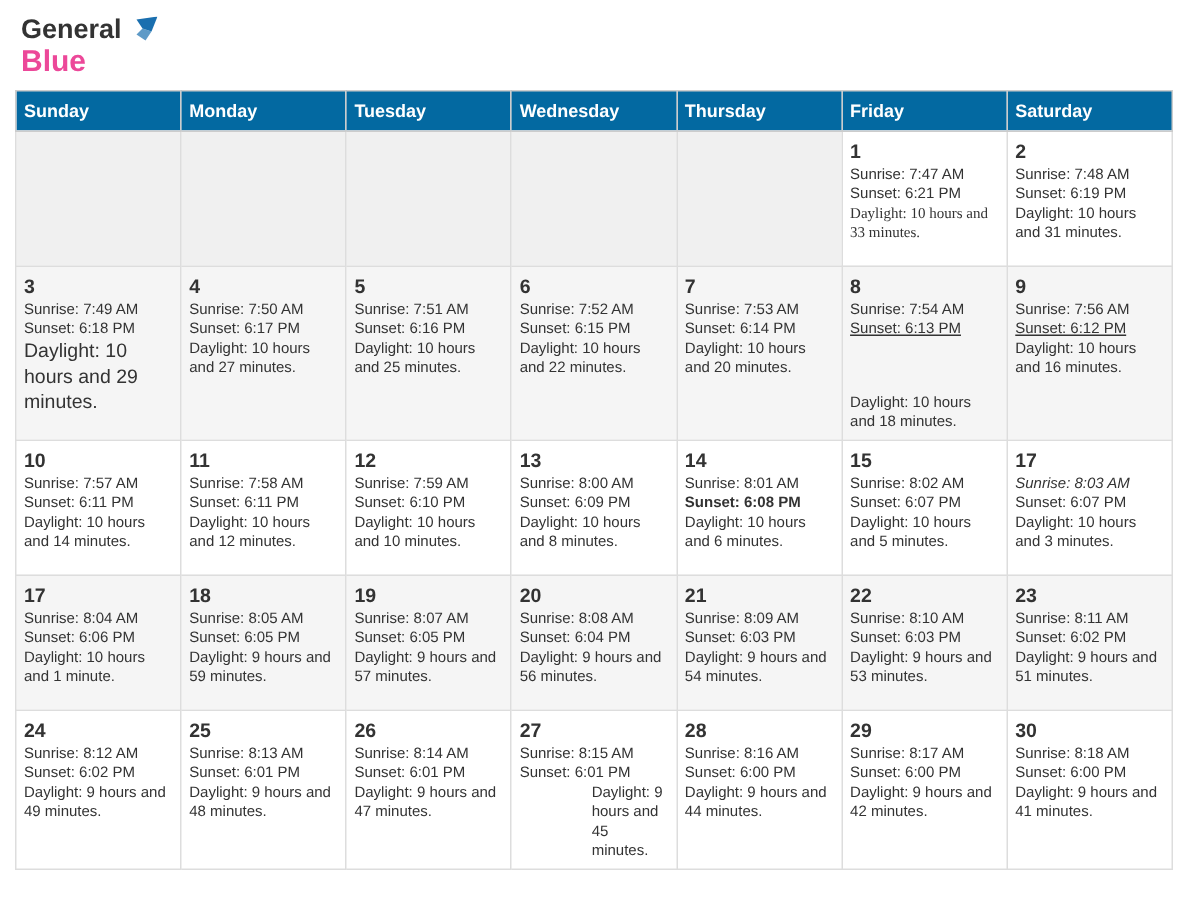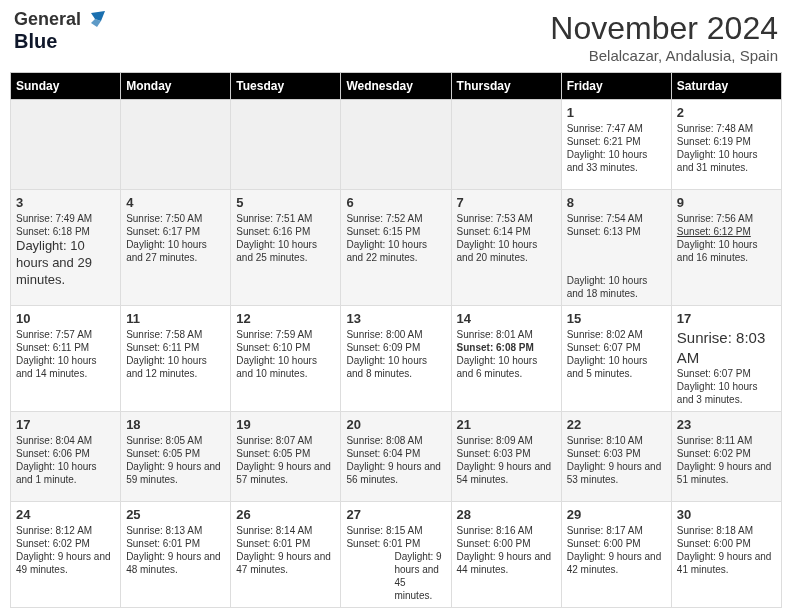--- a/index.html
+++ b/index.html
@@ -21,38 +21,38 @@
       display: flex;
       flex-direction: column;
       align-items: flex-start;
     }
     .logo-text {
       font-size: 18px;
       font-weight: bold;
       line-height: 1.1;
     }
     .logo-general { color: #333; }
-    .logo-blue { color: #0f172a; }
+    .logo-blue { color: #ec4899; }
     .title-block { text-align: right; }
     .month-title {
       font-size: 32px;
       font-weight: normal;
       color: #333;
     }
     .location {
       font-size: 15px;
       color: #555;
     }
     table {
       width: 100%;
       border-collapse: collapse;
       table-layout: fixed;
     }
     thead tr th {
-      background-color: #000000;
+      background-color: #0369a1;
       color: #fff;
       font-size: 12px;
       font-weight: bold;
       text-align: left;
       padding: 6px 5px;
       border: 1px solid #ccc;
     }
     tbody tr td {
       vertical-align: top;
       border: 1px solid #ddd;
@@ -83,24 +83,20 @@
   <div class="logo">
     <div style="display:flex;align-items:center;gap:2px;">
       <span class="logo-text logo-general">General</span>
       <svg width="22" height="18" viewBox="0 0 22 18">
         <polygon points="8,2 22,0 18,10 12,8" fill="#1a6faf"></polygon>
         <polygon points="12,8 18,10 14,16 8,12" fill="#1a6faf" opacity="0.7"></polygon>
       </svg>
     </div>
     <span class="logo-text logo-blue" style="font-size:20px;font-weight:bold;">Blue</span>
   </div>
-  <div class="title-block">
-    <div class="month-title">November 2024</div>
-    <div class="location">Belalcazar, Andalusia, Spain</div>
-  </div>
 </div>
 
 <table>
   <thead>
     <tr id="header-row">
         <th>Sunday</th>
         <th>Monday</th>
         <th>Tuesday</th>
         <th>Wednesday</th>
         <th>Thursday</th>
@@ -112,21 +108,21 @@
       <tr>
         <td class="cell-empty"></td>
         <td class="cell-empty"></td>
         <td class="cell-empty"></td>
         <td class="cell-empty"></td>
         <td class="cell-empty"></td>
         <td>
           <span class="day-number">1</span>
           <div style="font-size: 10px; line-height: 1.3;">Sunrise: 7:47 AM</div>
           <div style="font-size: 10px; line-height: 1.3;">Sunset: 6:21 PM</div>
-          <div style="font-size: 10px; line-height: 1.3;">Daylight: 10 hours and 33 minutes.</div>
+          <div style="font-size: 10px; line-height: 1.3; font-family: Liberation Serif, serif;">Daylight: 10 hours and 33 minutes.</div>
         </td>
         <td>
           <span class="day-number">2</span>
           <div style="font-size: 10px; line-height: 1.3;">Sunrise: 7:48 AM</div>
           <div style="font-size: 10px; line-height: 1.3;">Sunset: 6:19 PM</div>
           <div style="font-size: 10px; line-height: 1.3;">Daylight: 10 hours and 31 minutes.</div>
         </td>
       </tr>
       <tr>
         <td>
@@ -155,21 +151,21 @@
         </td>
         <td>
           <span class="day-number">7</span>
           <div style="font-size: 10px; line-height: 1.3;">Sunrise: 7:53 AM</div>
           <div style="font-size: 10px; line-height: 1.3;">Sunset: 6:14 PM</div>
           <div style="font-size: 10px; line-height: 1.3;">Daylight: 10 hours and 20 minutes.</div>
         </td>
         <td>
           <span class="day-number">8</span>
           <div style="font-size: 10px; line-height: 1.3;">Sunrise: 7:54 AM</div>
-          <div style="font-size: 10px; line-height: 1.3;">Sunset: 6:13 PM</div>
+          <div style="font-size: 10px; line-height: 1.3; text-decoration: underline;">Sunset: 6:13 PM</div>
           <div style="font-size: 10px; line-height: 1.3; margin-top: 36px;">Daylight: 10 hours and 18 minutes.</div>
         </td>
         <td>
           <span class="day-number">9</span>
           <div style="font-size: 10px; line-height: 1.3;">Sunrise: 7:56 AM</div>
           <div style="font-size: 10px; line-height: 1.3; text-decoration: underline;">Sunset: 6:12 PM</div>
           <div style="font-size: 10px; line-height: 1.3;">Daylight: 10 hours and 16 minutes.</div>
         </td>
       </tr>
       <tr>
@@ -204,21 +200,21 @@
           <div style="font-size: 10px; line-height: 1.3;">Daylight: 10 hours and 6 minutes.</div>
         </td>
         <td>
           <span class="day-number">15</span>
           <div style="font-size: 10px; line-height: 1.3;">Sunrise: 8:02 AM</div>
           <div style="font-size: 10px; line-height: 1.3;">Sunset: 6:07 PM</div>
           <div style="font-size: 10px; line-height: 1.3;">Daylight: 10 hours and 5 minutes.</div>
         </td>
         <td>
           <span class="day-number">17</span>
-          <div style="font-size: 15px; line-height: 1.3;">Sunrise: 8:03 AM</div>
+          <div style="font-size: 10px; line-height: 1.3; font-style: italic;">Sunrise: 8:03 AM</div>
           <div style="font-size: 10px; line-height: 1.3;">Sunset: 6:07 PM</div>
           <div style="font-size: 10px; line-height: 1.3;">Daylight: 10 hours and 3 minutes.</div>
         </td>
       </tr>
       <tr>
         <td>
           <span class="day-number">17</span>
           <div style="font-size: 10px; line-height: 1.3;">Sunrise: 8:04 AM</div>
           <div style="font-size: 10px; line-height: 1.3;">Sunset: 6:06 PM</div>
           <div style="font-size: 10px; line-height: 1.3;">Daylight: 10 hours and 1 minute.</div>

